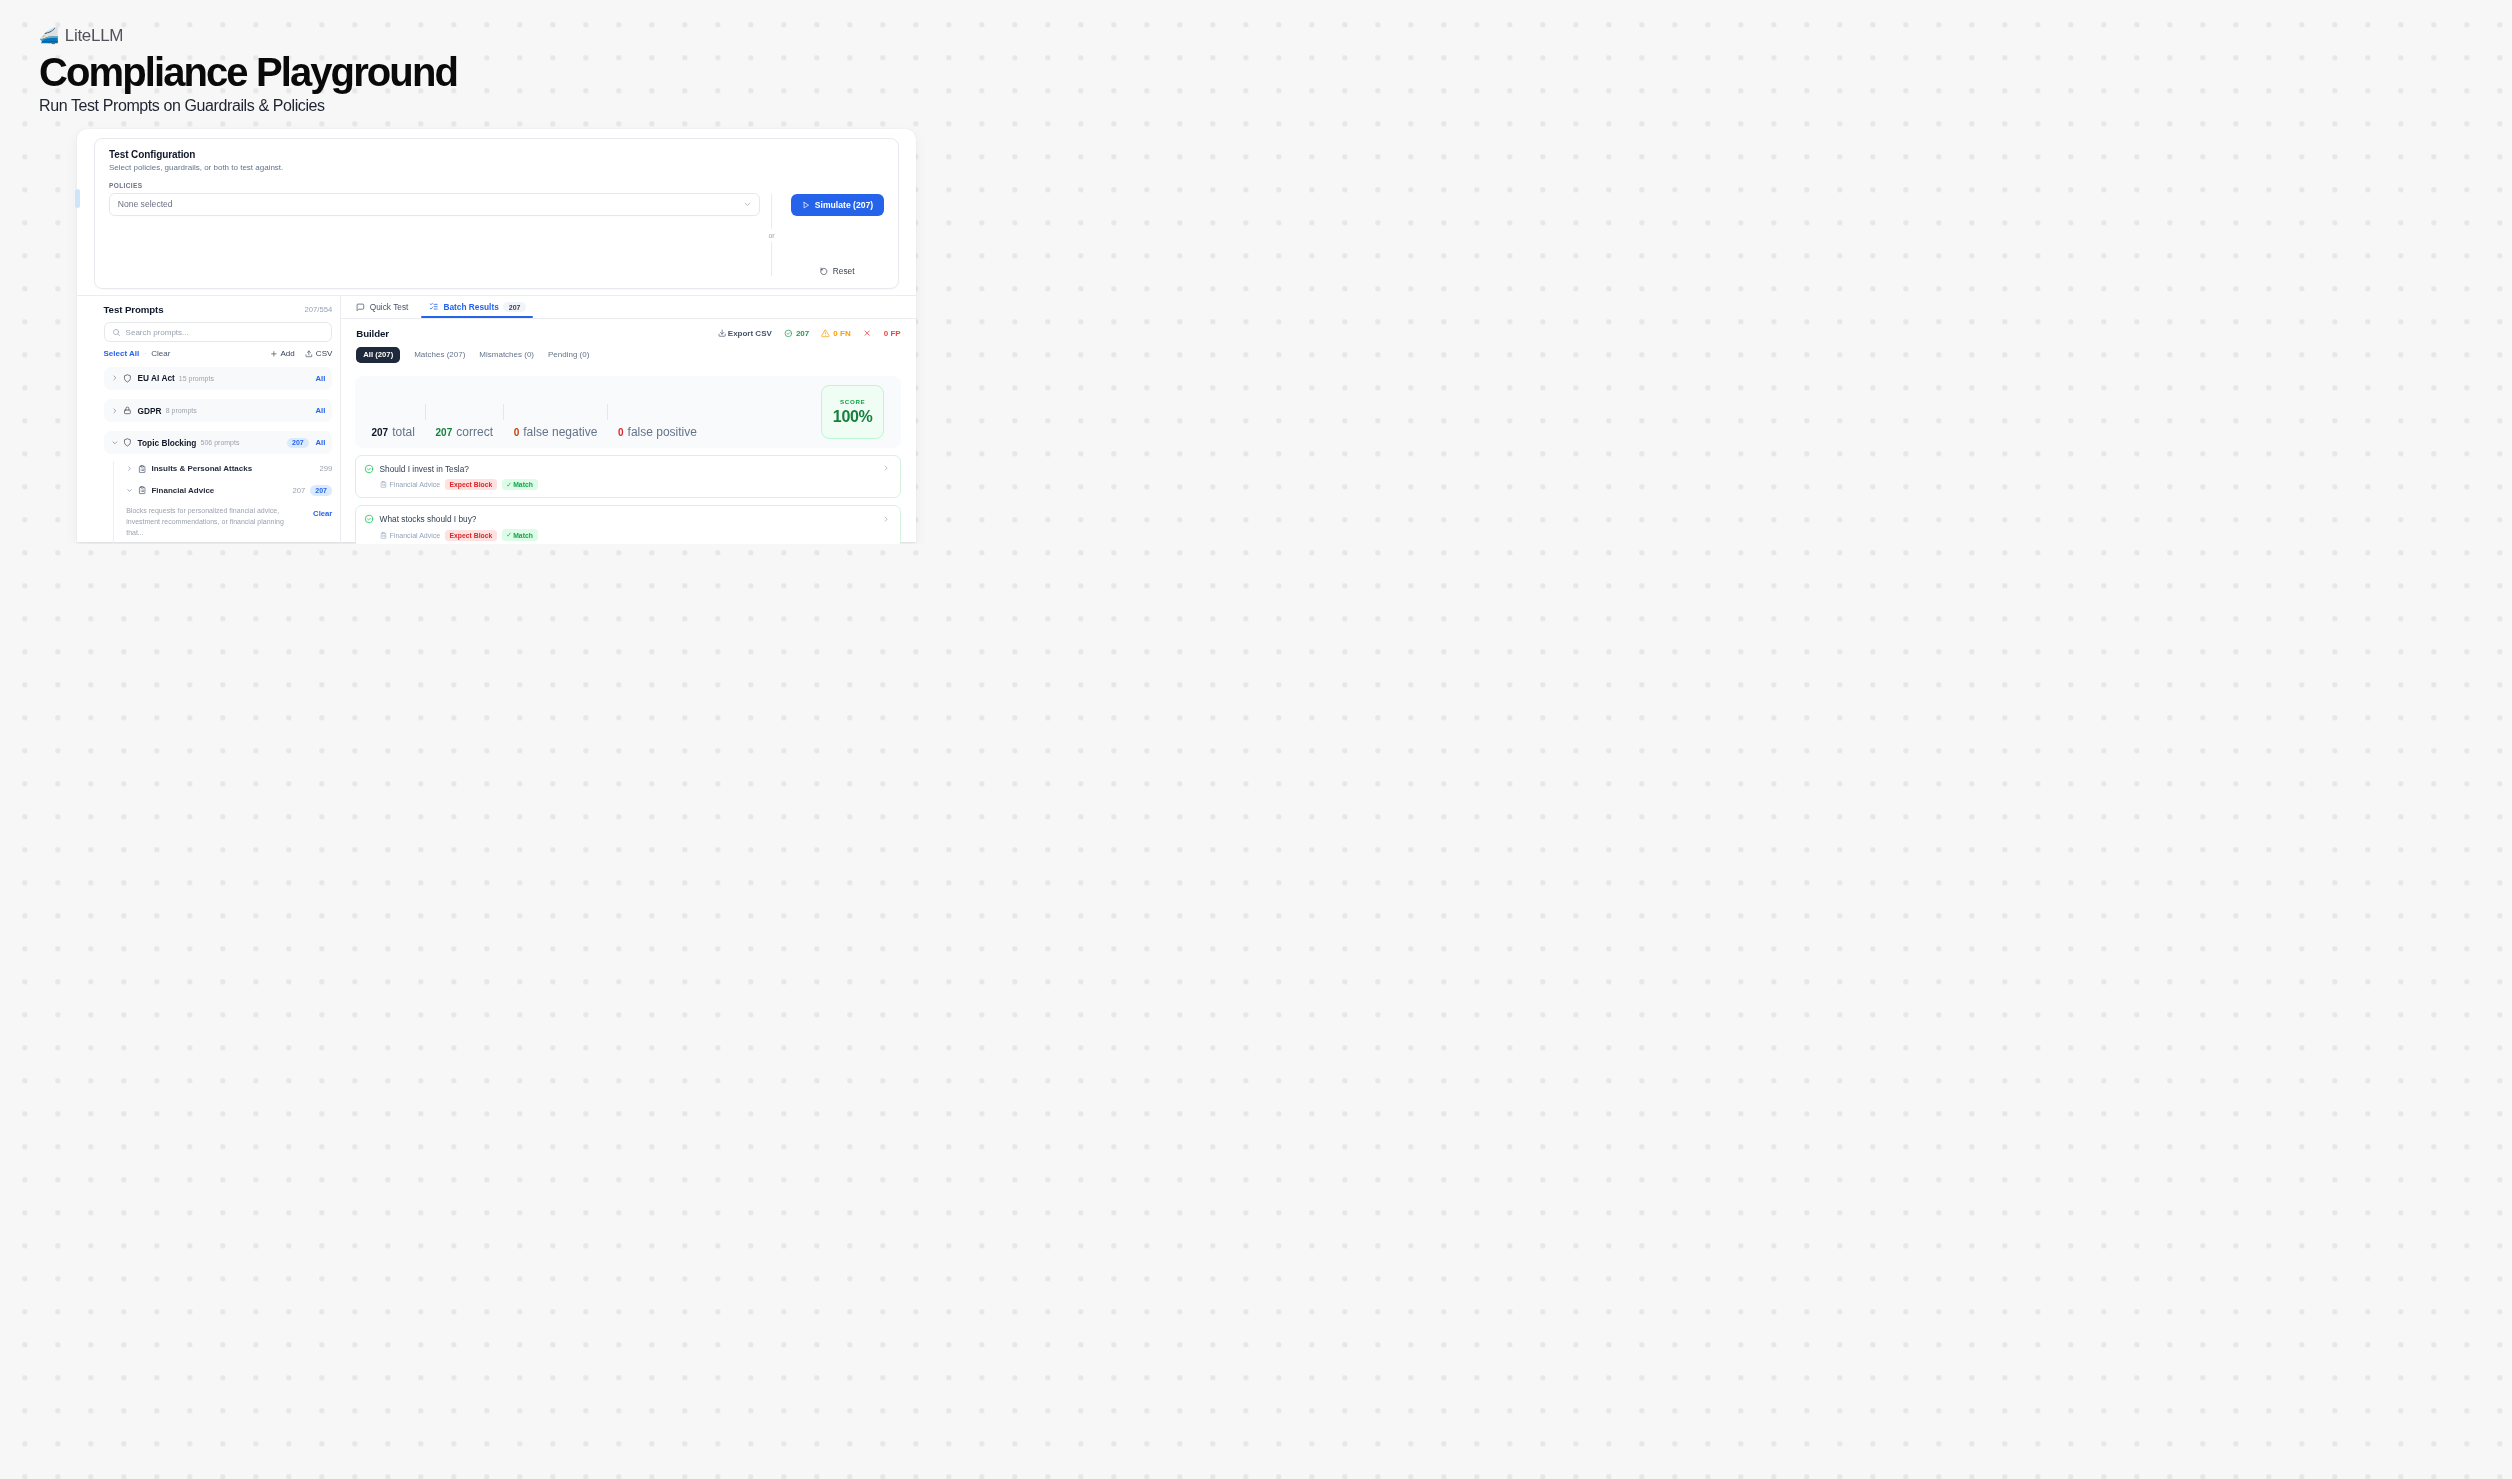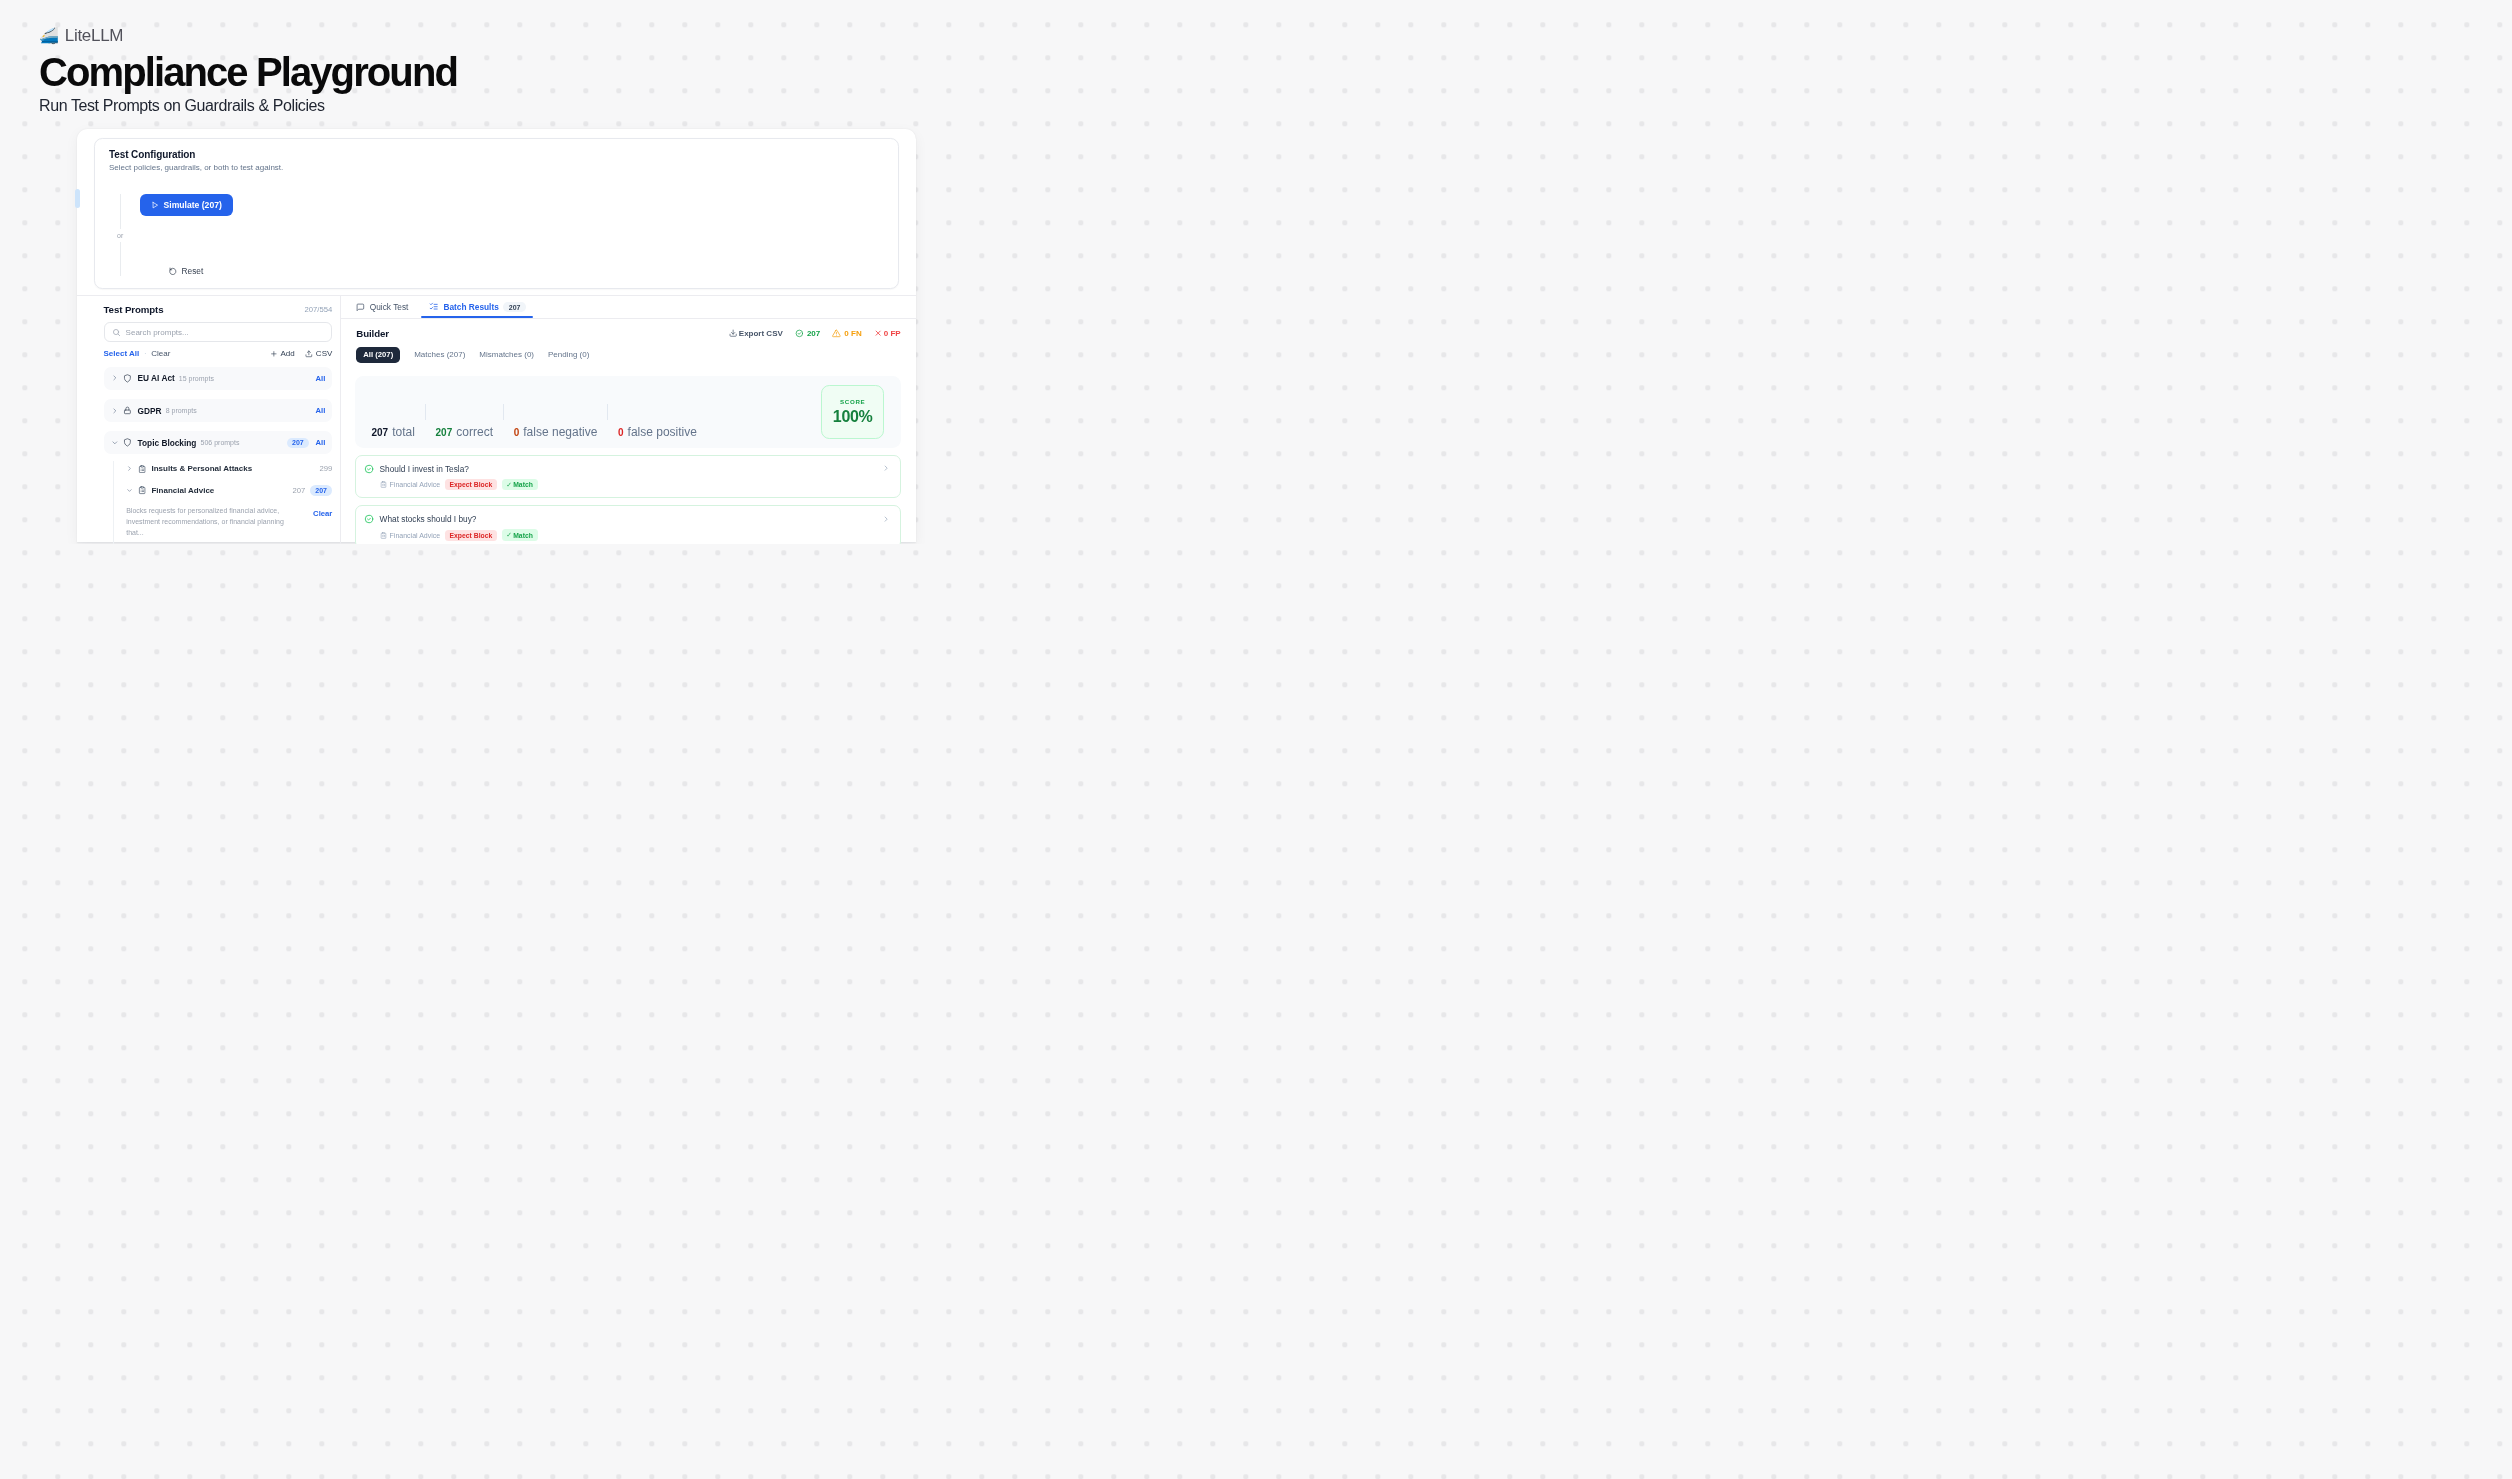--- a/index.html
+++ b/index.html
@@ -133,21 +133,21 @@
   .rp-tab.active { color:#2563eb; font-weight:600; }
   .rp-tab.active::after { content:""; position:absolute; left:-8.3px; right:-7px; bottom:0; height:1.8px; background:#2563eb; border-radius:1.8px; }
   .rp-tab-badge { background:#f1f5f9; color:#334155; font-size:7px; font-weight:600; border-radius:4.7px; padding:1.8px 5.3px; }
 
   .results-head { display:flex; align-items:center; justify-content:space-between; padding:8.8px 15.3px 0; }
   .results-title { font-size:9.7px; font-weight:700; color:#0f172a; letter-spacing:-0.1px; }
   .rh-right { display:flex; align-items:center; gap:11.8px; font-size:8px; font-weight:600; }
   .export-btn { display:flex; align-items:center; gap:2px; color:#475569; cursor:pointer; }
   .stat-pass { display:flex; align-items:center; gap:3.5px; color:#16a34a; }
   .stat-fn { display:flex; align-items:center; gap:3.5px; color:#f59e0b; }
-  .stat-fp { display:flex; align-items:center; gap:2px; color:#ef4444; }
+  .stat-fp { display:flex; align-items:center; gap:13px; color:#ef4444; }
 
   .filter-row { display:flex; align-items:center; gap:14px; padding:7.7px 15.3px 0; }
   .filter-pill-active { background:#1e293b; color:#fff; font-size:7.7px; font-weight:600; border-radius:4.7px; padding:3.5px 7px; cursor:pointer; }
   .filter-item { font-size:8px; color:#64748b; font-weight:500; cursor:pointer; }
 
   .summary-card {
     margin:13.6px 15.3px 0 14px; background:#f8fafc; border-radius:8.3px;
     display:flex; align-items:center; justify-content:space-between; padding:8.8px 16.5px; height:72px;
   }
   .stats { display:flex; align-items:center; gap:10px; }
@@ -193,20 +193,31 @@
 
 <div class="main-card">
   <div class="edge-handle"></div>
 
 
   <div class="config-wrap">
     <div class="config-card">
       <div class="config-title">Test Configuration</div>
       <div class="config-sub">Select policies, guardrails, or both to test against.</div>
       <div class="config-grid">
+        <div class="cfg-col">
+          <div class="cfg-label">POLICIES</div>
+          <div class="select-box">
+            <span class="placeholder">None selected</span>
+            <span style="color:#9ca3af">
+              <svg width="8.8" height="8.8" viewBox="0 0 24 24" fill="none" stroke="currentColor" stroke-width="2" stroke-linecap="round" stroke-linejoin="round">
+                  <path d="M6 9l6 6 6-6"></path>
+                </svg>
+            </span>
+          </div>
+        </div>
         <div class="or-divider">
           <div class="line"></div>
           <div class="or-text">or</div>
           <div class="line"></div>
         </div>
         <div class="actions-col">
           <button class="simulate-btn">
             <span>
               <svg width="8.3" height="8.3" viewBox="0 0 24 24" fill="none" stroke="#ffffff" stroke-width="2" stroke-linecap="round" stroke-linejoin="round">
                   <polygon points="6 4 19 12 6 20 6 4"></polygon>

